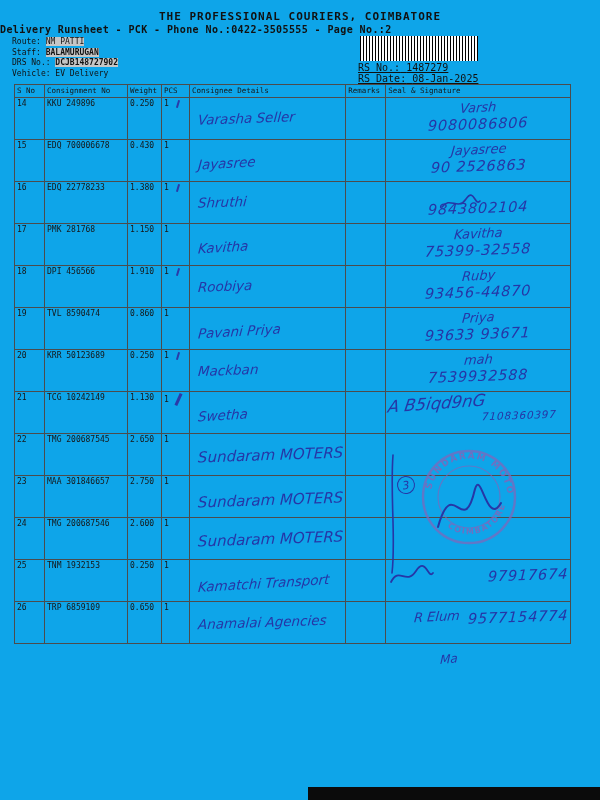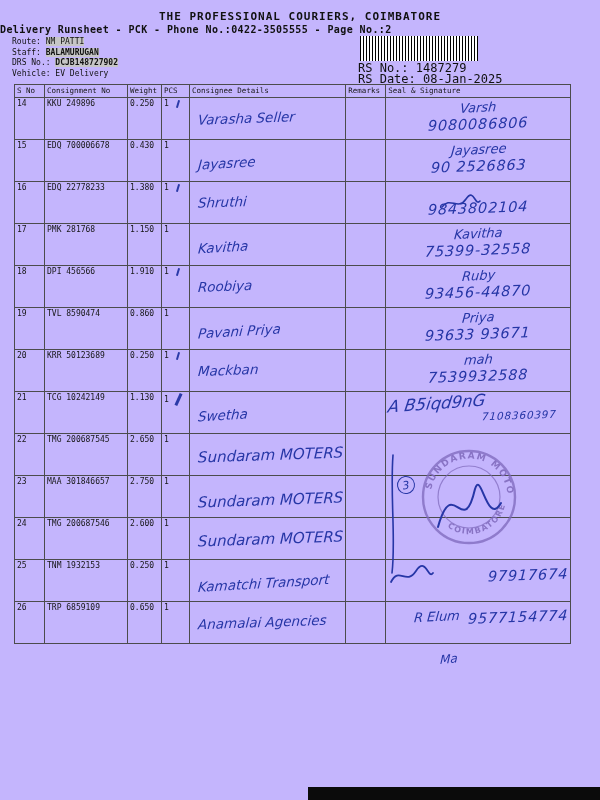--- a/index.html
+++ b/index.html
@@ -1,32 +1,32 @@
 <!DOCTYPE html>
 <html><head>
 <meta charset="utf-8">
 <style>
   * { margin:0; padding:0; box-sizing:border-box; }
   html,body { width:600px; height:800px; }
   body { background:#e8e8e8; font-family:"DejaVu Sans Mono", monospace; }
-  .page { position:relative; width:600px; height:800px; background:#c4b5fd; overflow:hidden; }
+  .page { position:relative; width:600px; height:800px; background:#0ea5e9; overflow:hidden; }
 
   .title { position:absolute; top:10px; left:0; width:100%; text-align:center;
            font-size:11px; font-weight:bold; letter-spacing:1px; color:#111; }
   .subtitle { position:absolute; top:24px; left:0; width:100%; 
               font-size:10px; font-weight:bold; letter-spacing:.4px; color:#111; }
 
   .info { position:absolute; left:12px; top:37px; font-size:8px; line-height:10.5px; color:#111; }
   .info .row { white-space:nowrap; }
   .hl { background:#c6c6c6; }
   .bold { font-weight:bold; }
 
   .barcode { position:absolute; left:360px; top:36px; width:118px; height:25px;
     background: repeating-linear-gradient(90deg,#000 0 1.5px,#fff 1.5px 3px,#000 3px 3.8px,#fff 3.8px 6px,#000 6px 6.6px,#fff 6.6px 9px); }
-  .rsblock { position:absolute; left:358px; top:63px; font-size:12px; line-height:10.5px; color:#111; }
+  .rsblock { position:absolute; left:358px; top:63px; font-size:10px; line-height:10.5px; color:#111;text-decoration:underline; }
 
   table.sheet { position:absolute; left:14px; top:84px; border-collapse:collapse; table-layout:fixed; }
   .sheet th, .sheet td { border:1px solid #4c4c4c; vertical-align:top; padding:1px 2px;
                          font-size:8px; color:#161616; overflow:visible; }
   .sheet thead th { font-weight:normal; font-size:7.5px; height:13px; text-align:left; white-space:nowrap; }
   .sheet tbody td { height:42px; }
   .c1{width:30px;} .c2{width:83px;} .c3{width:34px;} .c4{width:28px;}
   .c5{width:155px;} .c6{width:40px;} .c7{width:185px;}
 
   .hand { font-family:"DejaVu Sans", sans-serif; font-style:italic; color:#2636a6; display:inline-block; }

